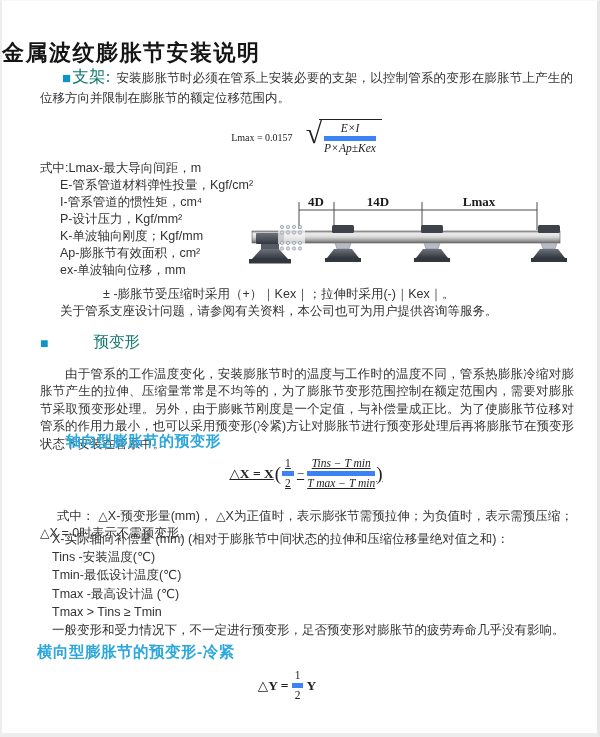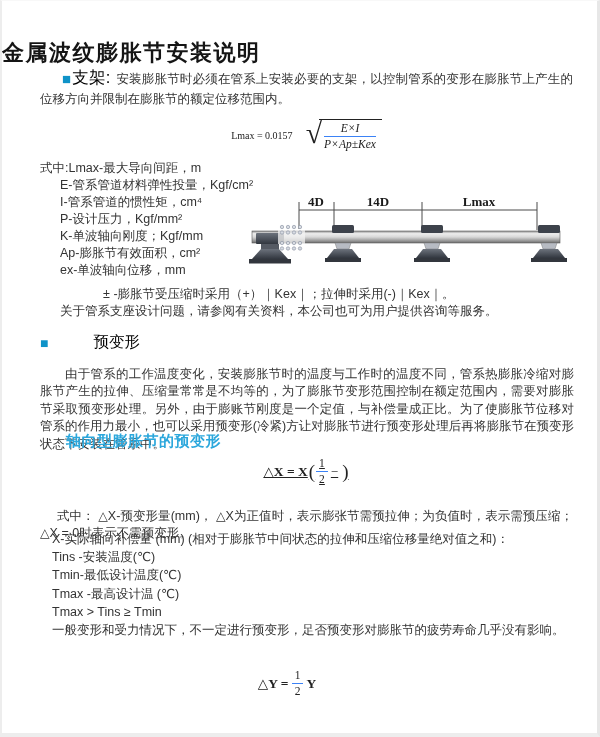--- a/index.html
+++ b/index.html
@@ -25,37 +25,37 @@
   
   .support-para{
     position:absolute;left:38px;top:53px;width:533px;
     font-size:12.5px;line-height:20.5px;text-align:justify;
   }
   .sec-square{
     font-size:15px;color:#0f93c8;margin-left:22px;margin-right:1px;
     vertical-align:-1px;
   }
   .sec-title{
-    font-size:16.5px;color:#000000;margin-right:6px;
+    font-size:16.5px;color:#0f766e;margin-right:6px;font-family:Liberation Serif, serif;
   }
   .example-line{
     position:absolute;left:55px;top:97px;font-size:12.5px;
   }
   
   .formula{
     position:absolute;display:flex;align-items:center;justify-content:center;
     font-family:"Liberation Serif","DejaVu Serif",serif;color:#222;
   }
   .formula1{left:38px;top:118px;width:533px;}
   .f-lhs{font-weight:normal;font-size:10px;margin-right:13px;}
   .radical{display:inline-flex;align-items:flex-start;}
   .rad-sign{font-size:30px;line-height:0.95;margin-right:-3px;font-weight:400;}
   .rad-body{border-top:1.5px solid #222;padding:2px 6px 0 5px;}
   .frac{display:inline-block;text-align:center;font-size:11.5px;line-height:13px;vertical-align:middle;}
-  .frac .fnum{display:block;border-bottom:1px solid #3b82f6;padding:0 3px 1px;}
+  .frac .fnum{display:block;border-bottom:5px solid #3b82f6;padding:0 3px 1px;}
   .frac .fden{display:block;padding-top:1px;}
   .frac.italic{font-style:italic;}
   .formula2{left:38px;top:456px;width:533px;font-size:13px;text-decoration:underline;}
   .f2-lhs,.f3-lhs,.f3-rhs{font-weight:bold;font-size:13.5px;}
   .paren{font-size:19px;font-weight:400;padding:0 1px;}
   .f2-minus{padding:0 3px;}
   .formula3{left:0;top:668px;width:570px;font-size:13px;}
   .f3-rhs{margin-left:3px;}
   
   .def-list{position:absolute;left:38px;top:159px;font-size:12.5px;line-height:17px;}
@@ -207,34 +207,39 @@
   <div class="sub-head axial-head">轴向型膨胀节的预变形</div>
 
   <div class="formula formula2">
     <span class="f2-lhs">△X = X</span>
     <span class="paren">(</span>
     <span class="frac">
       <span class="fnum">1</span>
       <span class="fden">2</span>
     </span>
     <span class="f2-minus">−</span>
+    <span class="frac italic">
+      <span class="fnum">Tins − T min</span>
+      <span class="fden">T max − T min</span>
+    </span>
     <span class="paren">)</span>
   </div>
 
   <p class="axial-explain">式中： △X-预变形量(mm)， △X为正值时，表示膨张节需预拉伸；为负值时，表示需预压缩； △X = 0时表示不需预变形。</p>
 
   <div class="axial-defs">
     <div class="def-line">X-实际轴向补偿量 (mm) (相对于膨胀节中间状态的拉伸和压缩位移量绝对值之和)：</div>
     <div class="def-line">Tins -安装温度(℃)</div>
     <div class="def-line">Tmin-最低设计温度(℃)</div>
     <div class="def-line">Tmax -最高设计温 (℃)</div>
     <div class="def-line">Tmax &gt; Tins ≥ Tmin</div>
     <div class="def-line">一般变形和受力情况下，不一定进行预变形，足否预变形对膨胀节的疲劳寿命几乎没有影响。</div>
   </div>
 
+  <div class="sub-head lateral-head">横向型膨胀节的预变形-冷紧</div>
 
   <div class="formula formula3">
     <span class="f3-lhs">△Y =</span>&nbsp;
     <span class="frac">
       <span class="fnum">1</span>
       <span class="fden">2</span>
     </span>
     <span class="f3-rhs">Y</span>
   </div>
 

